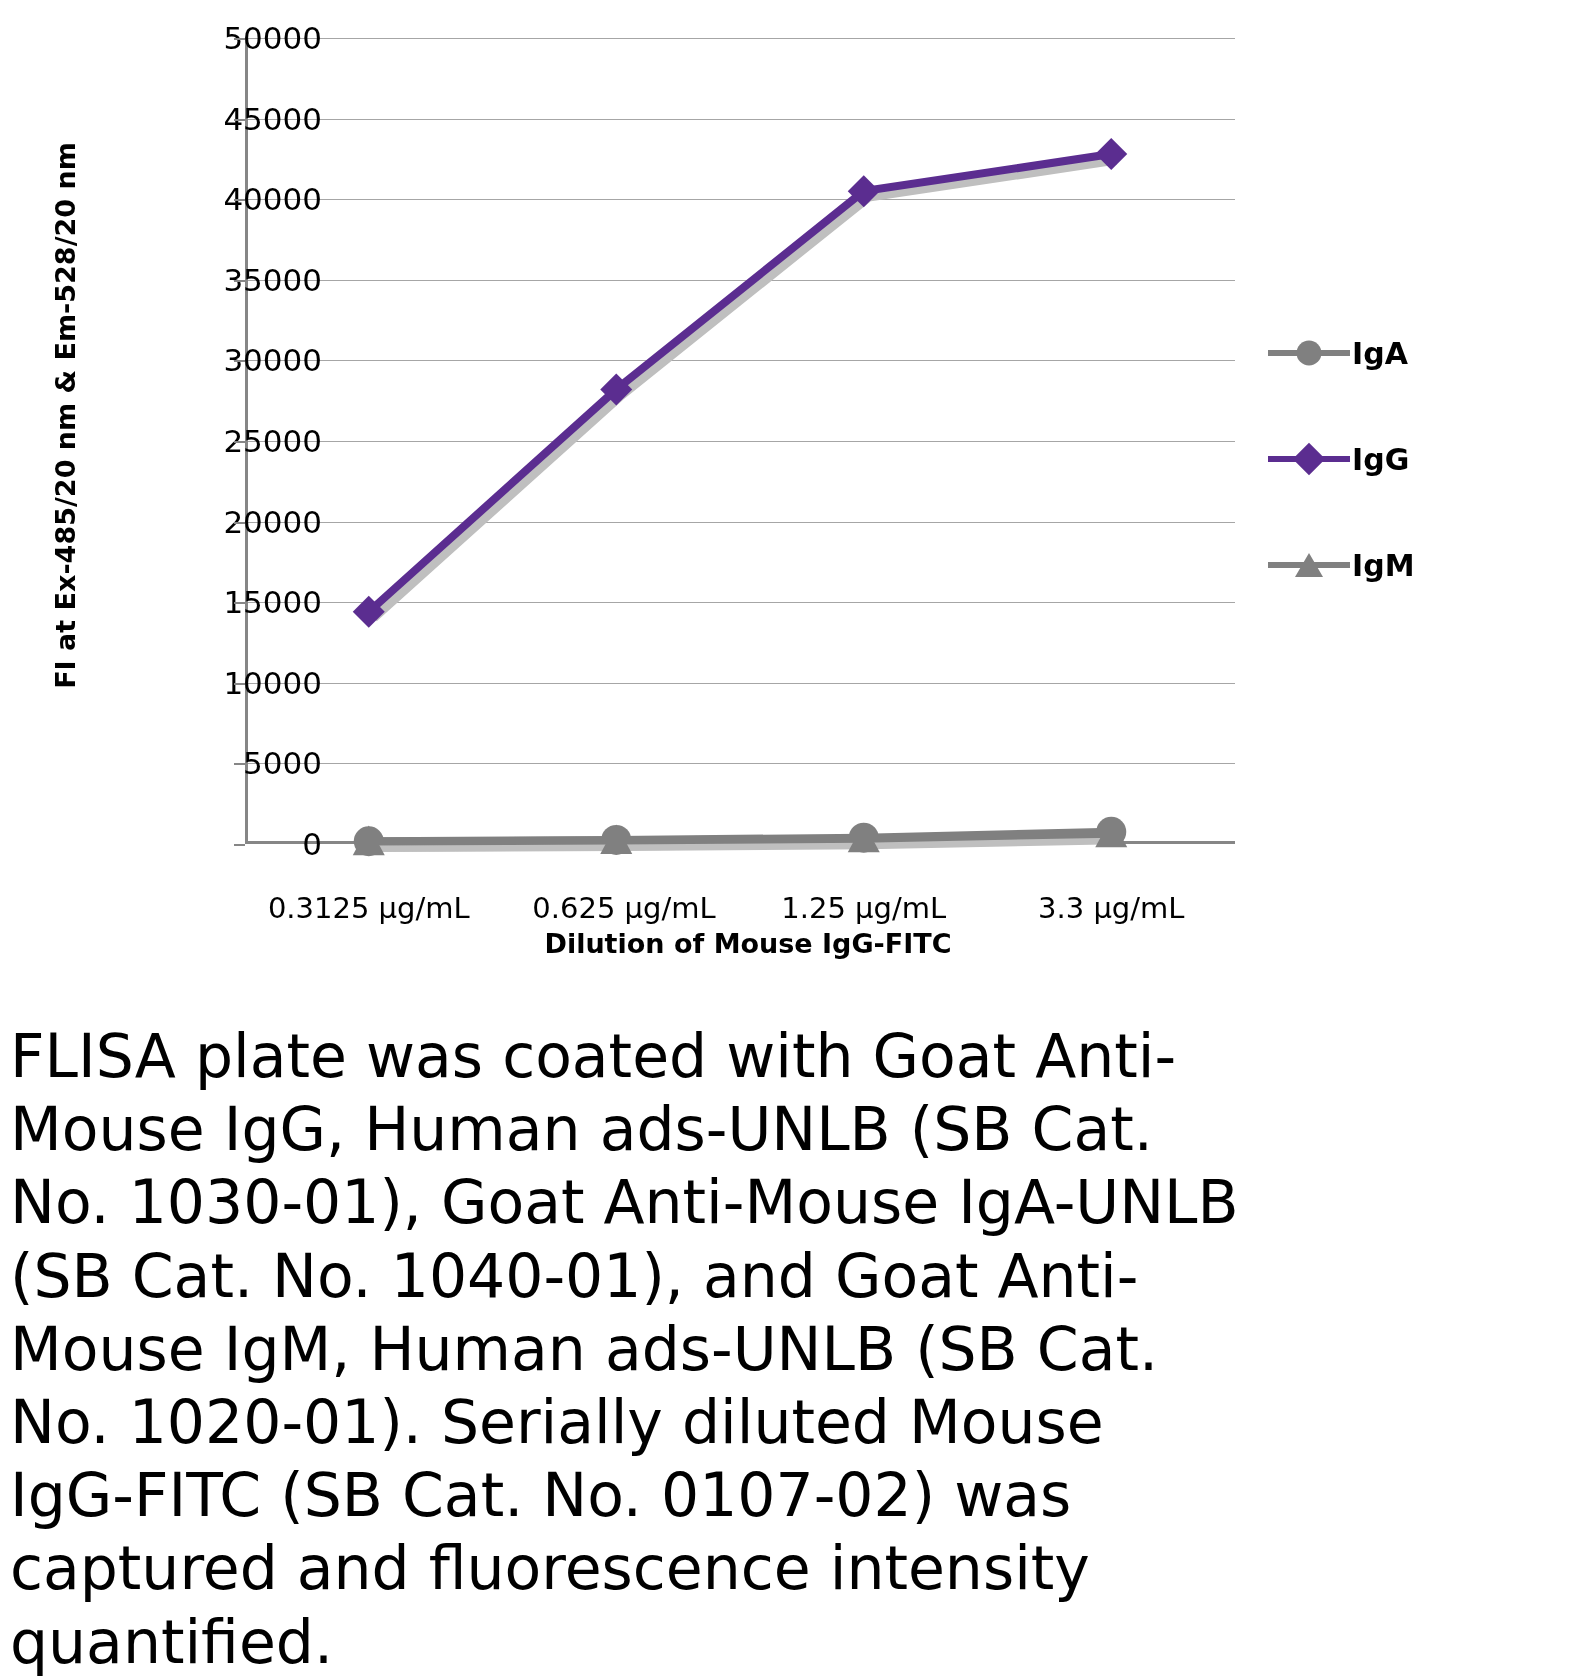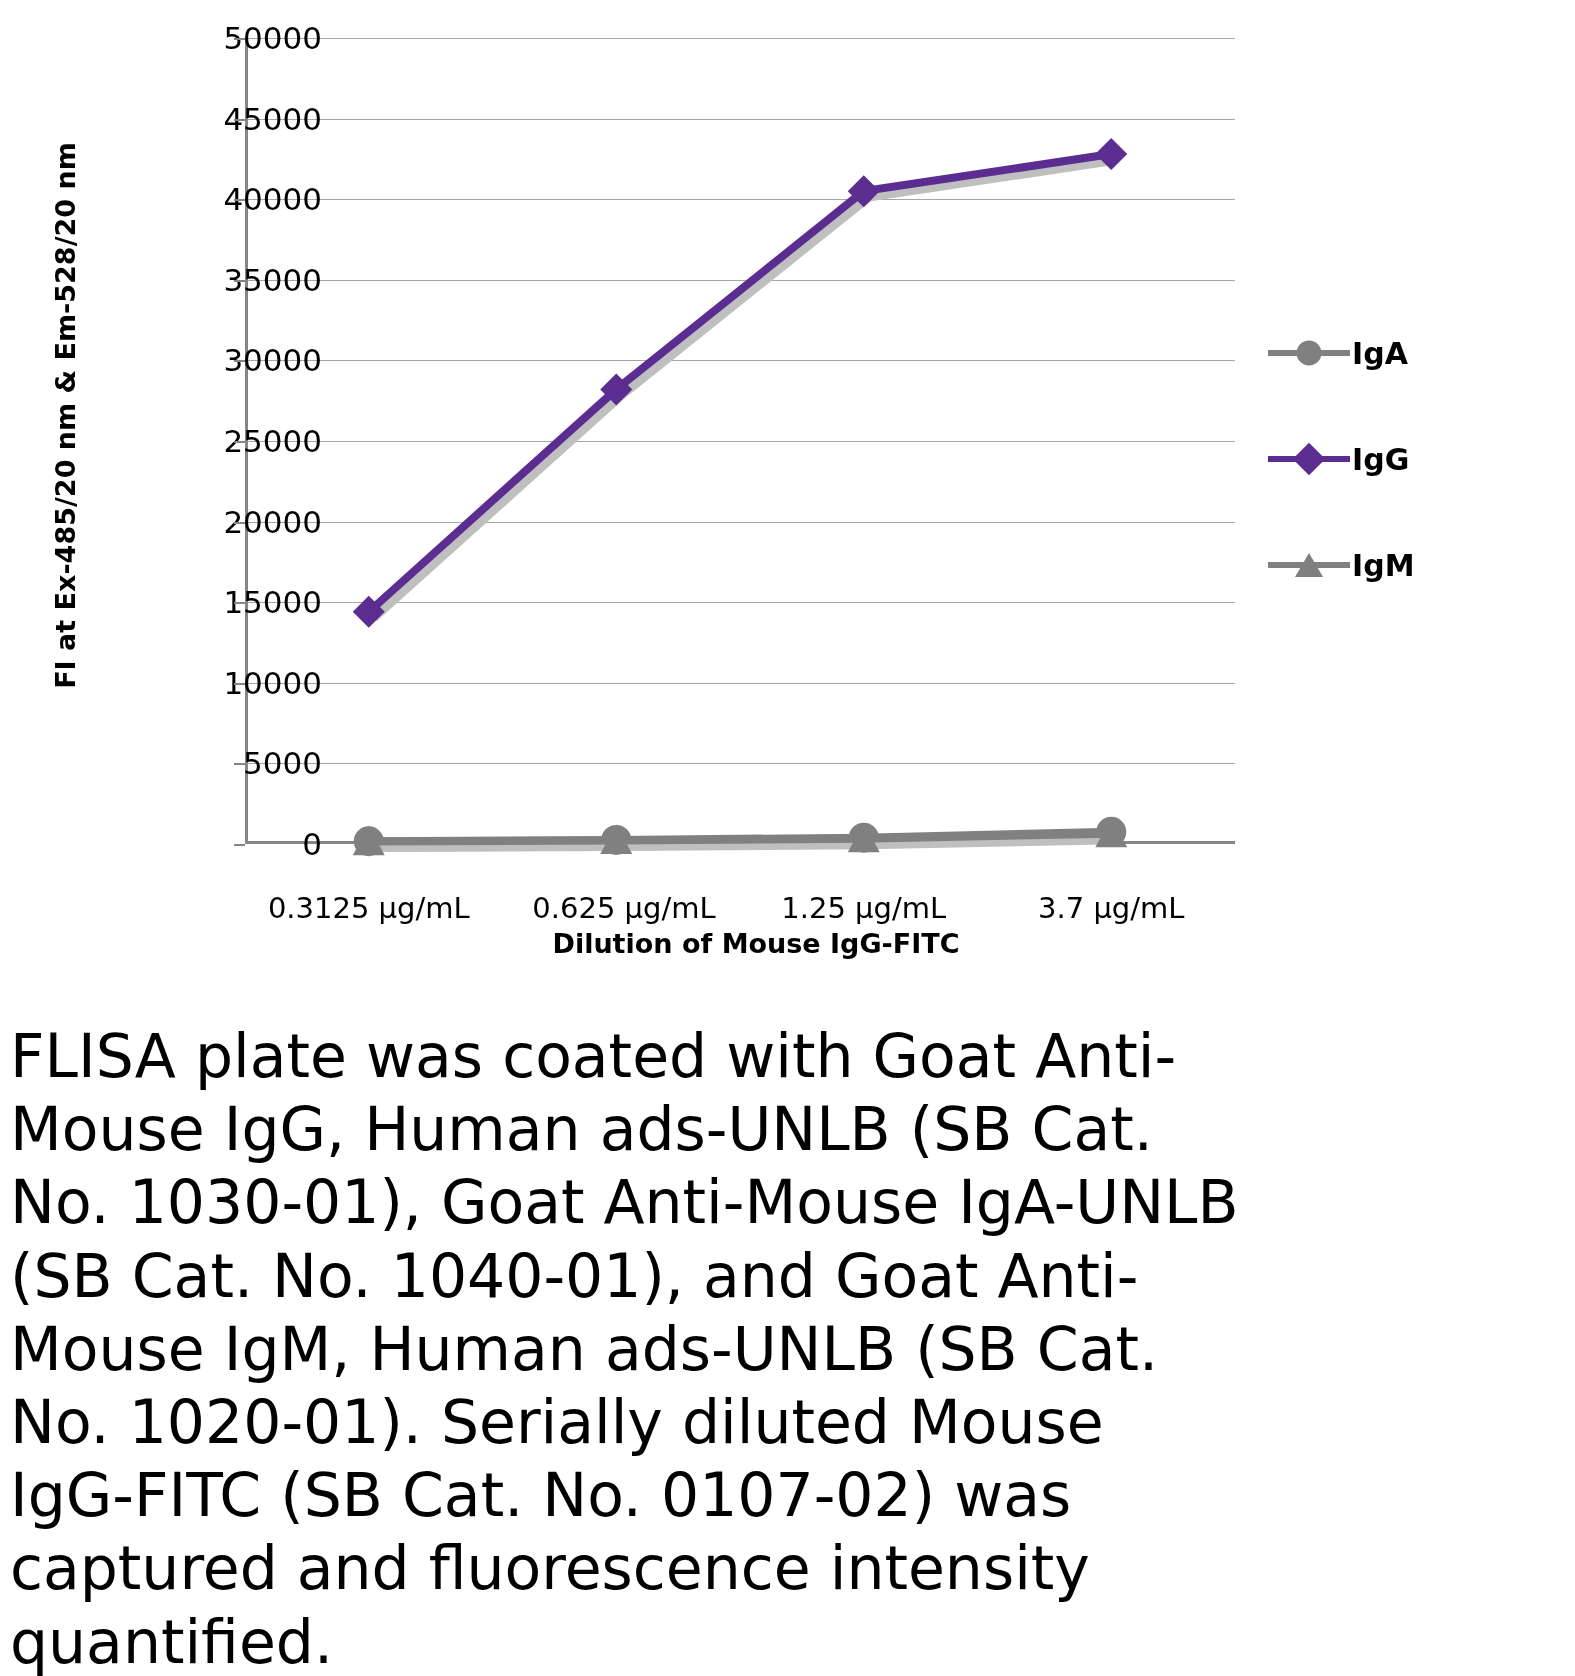--- a/index.html
+++ b/index.html
@@ -76,21 +76,21 @@
     position: absolute;
     top: 862px;
     text-align: center;
     font-size: 29px;
     white-space: nowrap;
     margin-top: 29px;
   }
 
   .x-axis-title {
     position: absolute;
-    left: 261px;
+    left: 253px;
     top: 928px;
     width: 990px;
     text-align: center;
     font-size: 27px;
     font-weight: bold;
   }
 
   .legend {
     position: absolute;
     left: 1268px;
@@ -220,21 +220,21 @@
         <polygon points="616.25,373.41600000000005 632.25,389.41600000000005 616.25,405.41600000000005 600.25,389.41600000000005" fill="#5B2D90"></polygon>
         <polygon points="863.75,175.14 879.75,191.14 863.75,207.14 847.75,191.14" fill="#5B2D90"></polygon>
         <polygon points="1111.25,138.06399999999996 1127.25,154.06399999999996 1111.25,170.06399999999996 1095.25,154.06399999999996" fill="#5B2D90"></polygon>
       </svg>
     </div>
 
   <div id="xtick-layer">
       <div class="xtick-label" style="left: 218.75px; width: 300px;">0.3125 µg/mL</div>
       <div class="xtick-label" style="left: 474px; width: 300px;">0.625 µg/mL</div>
       <div class="xtick-label" style="left: 713.75px; width: 300px;">1.25 µg/mL</div>
-      <div class="xtick-label" style="left: 961.25px; width: 300px;">3.7 µg/mL</div>
+      <div class="xtick-label" style="left: 961.25px; width: 300px;">3.3 µg/mL</div>
     </div>
 
   <div class="x-axis-title">Dilution of Mouse IgG-FITC</div>
 
   <div class="legend" id="legend">
       <div class="legend-row">
         <div class="legend-line" style="background: rgb(128, 128, 128);">
           <div class="legend-marker marker-circle" style="background: rgb(128, 128, 128);"></div>
         </div>
         <span class="legend-label">IgA</span>

